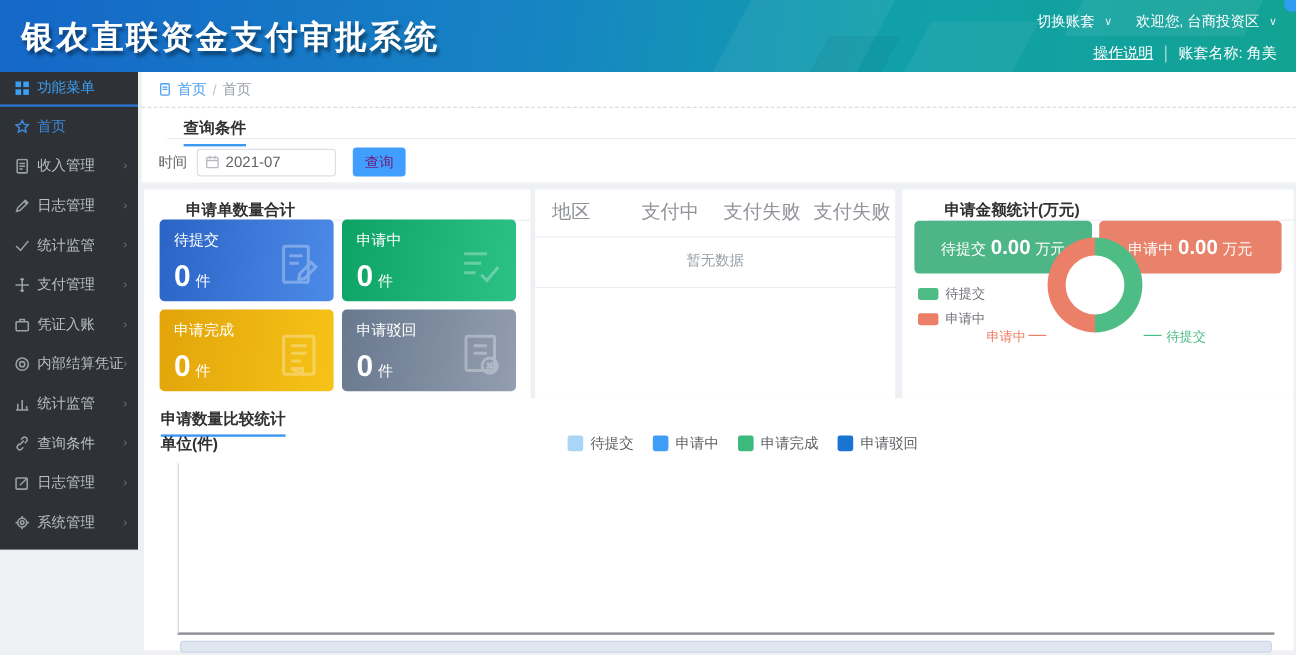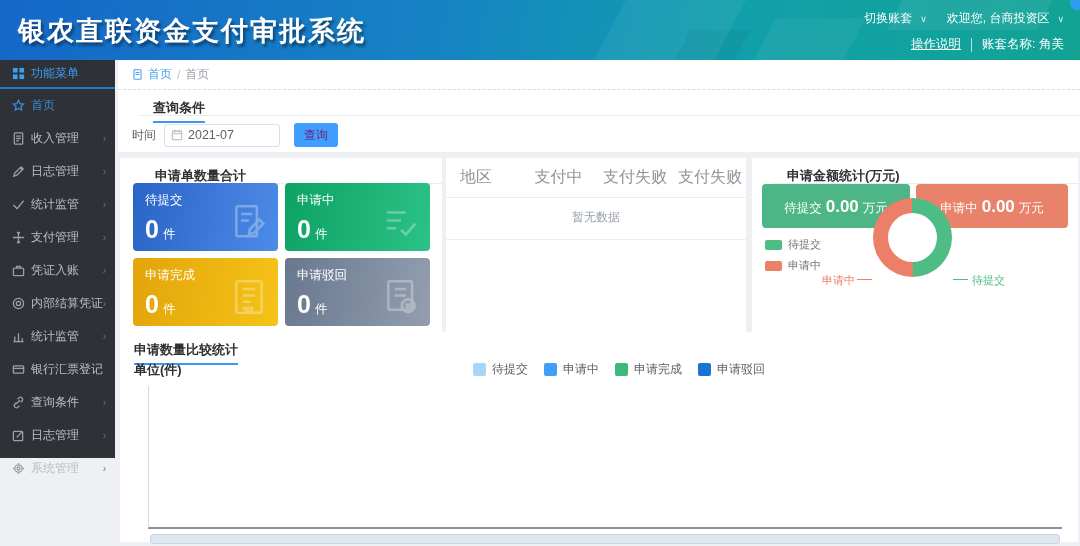--- a/index.html
+++ b/index.html
@@ -222,29 +222,20 @@
         <svg viewBox="0 0 14 14">
           <path d="M3 12V7M7 12V3.5M11 12V9M1.5 12.5h11"></path>
         </svg>
       </span>
     <span>统计监管</span>
     <span class="chev">›</span>
   </div>
   <div class="side-item">
     <span class="sicon">
         <svg viewBox="0 0 14 14">
-          <rect x="1.5" y="3" width="11" height="8" rx="1"></rect>
-          <path d="M1.5 5.8h11"></path>
-        </svg>
-      </span>
-    <span>银行汇票登记</span>
-  </div>
-  <div class="side-item">
-    <span class="sicon">
-        <svg viewBox="0 0 14 14">
           <path d="M4.5 8.5l4-4M6 3.5l1.5-1.5a2.3 2.3 0 013.3 3.3L9.3 6.8M8 10.5l-1.5 1.5a2.3 2.3 0 01-3.3-3.3l1.5-1.5"></path>
         </svg>
       </span>
     <span>查询条件</span>
     <span class="chev">›</span>
   </div>
   <div class="side-item">
     <span class="sicon">
         <svg viewBox="0 0 14 14">
           <rect x="1.5" y="2.5" width="10" height="10" rx="1"></rect>

